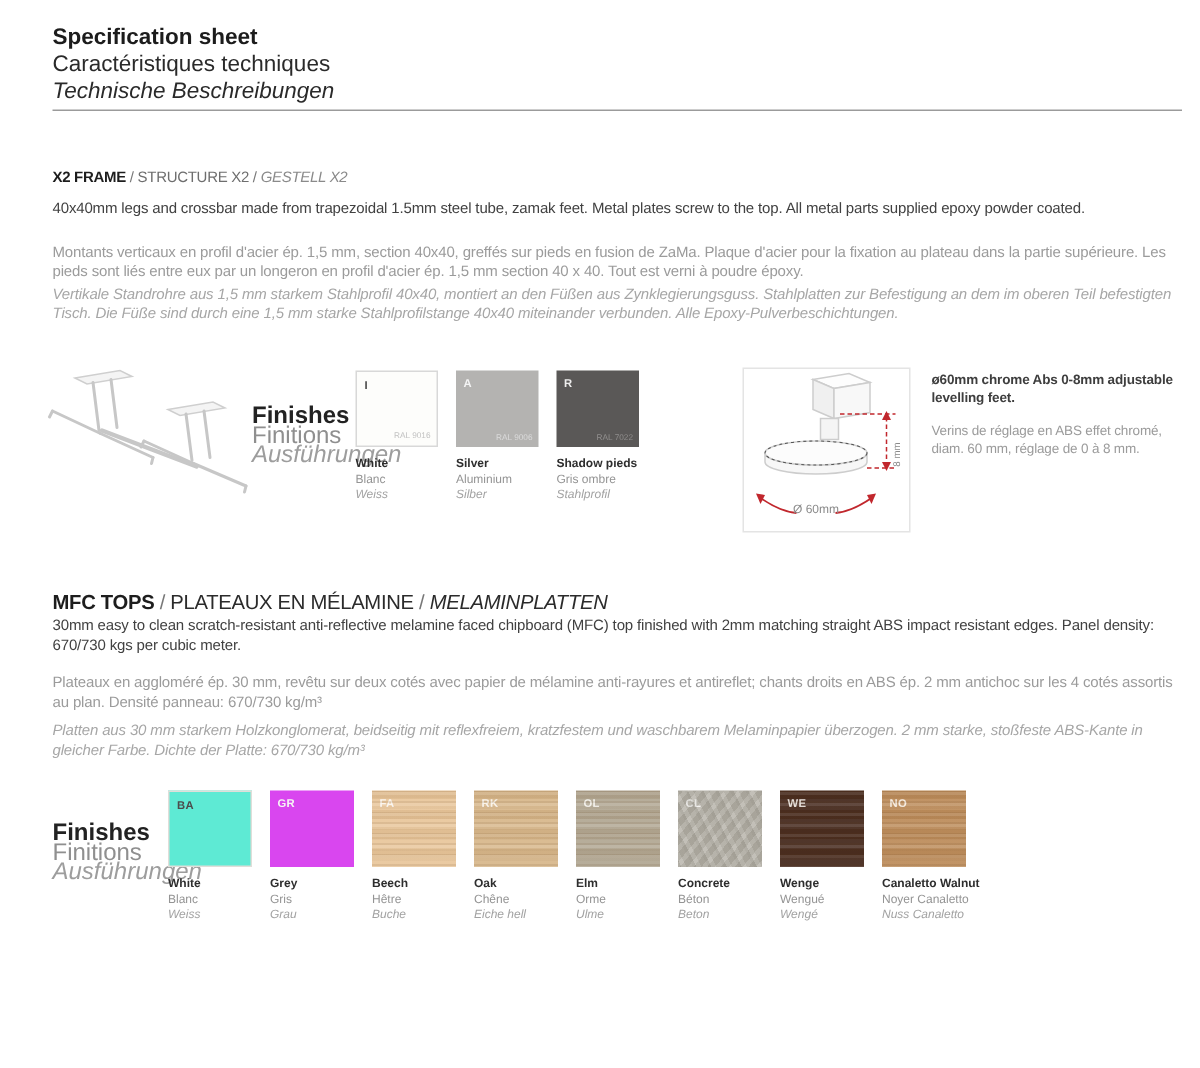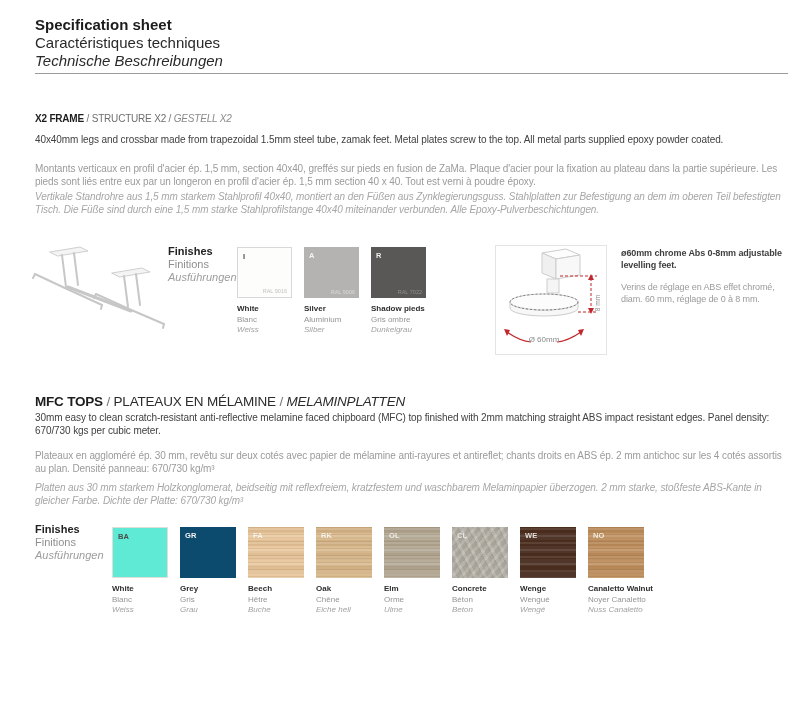--- a/index.html
+++ b/index.html
@@ -26,21 +26,21 @@
   .sec-h.mfc .fr { color:#2b2b2b; }
   .sec-h.mfc .de { color:#2b2b2b; font-style:italic; }
 
   
   .para { position:absolute; left:35px; width:754px; font-size:10px; line-height:12.5px; letter-spacing:-0.1px; }
   .para.en { font-weight:normal; color:#414141; }
   .para.fr { color:#9b9b9b; }
   .para.de { color:#a6a6a6; font-style:italic; }
 
   
-  .fin-head { position:absolute; font-size:11px; line-height:13px; }
+  .fin-head { position:absolute; font-size:16px; line-height:13px;margin-top:26px; }
   .fin-head .f1 { font-weight:bold; color:#222; }
   .fin-head .f2 { color:#8f8f8f; }
   .fin-head .f3 { color:#9d9d9d; font-style:italic; }
 
   
   .sw-row { position:absolute; display:flex; }
   .sw-item { position:relative; }
   .sw-box { position:relative; width:100%; overflow:hidden; }
   .sw-code { position:absolute; left:5px; top:4px; font-size:7.5px; font-weight:bold; letter-spacing:0.2px; }
   .sw-ral { position:absolute; right:4px; bottom:3px; font-size:5.5px; }
@@ -152,21 +152,21 @@
       </div>
     </div>
     <div class="sw-item">
       <div class="sw-box" style="background: rgb(90, 88, 87);">
         <span class="sw-code" style="color: rgb(237, 237, 237);">R</span>
         <span class="sw-ral" style="color: rgb(144, 142, 141);">RAL 7022</span>
       </div>
       <div class="sw-lbl">
         <div class="l1">Shadow pieds</div>
         <div class="l2">Gris ombre</div>
-        <div class="l3">Dunkelgrau</div>
+        <div class="l3">Stahlprofil</div>
       </div>
     </div>
   </div>
 
   <div class="foot-box">
     <svg width="110" height="108" viewBox="0 0 110 108">
 
       <polygon points="46,7 70,3 84,9 60,13" fill="#fdfdfd" stroke="#cdcdcd" stroke-width="1"></polygon>
       <polygon points="46,7 46,27 60,33 60,13" fill="#f0f0f0" stroke="#cdcdcd" stroke-width="1"></polygon>
       <polygon points="60,13 60,33 84,29 84,9" fill="#f8f8f8" stroke="#cdcdcd" stroke-width="1"></polygon>
@@ -220,21 +220,21 @@
         <span class="sw-code" style="color: rgb(76, 76, 76);">BA</span>
       </div>
       <div class="sw-lbl">
         <div class="l1">White</div>
         <div class="l2">Blanc</div>
         <div class="l3">Weiss</div>
       </div>
     </div>
 
     <div class="sw-item">
-      <div class="sw-box tex-plain" style="background: #0c4a6e;">
+      <div class="sw-box tex-plain" style="background: #d946ef;">
         <span class="sw-code" style="color: rgb(246, 246, 244);">GR</span>
       </div>
       <div class="sw-lbl">
         <div class="l1">Grey</div>
         <div class="l2">Gris</div>
         <div class="l3">Grau</div>
       </div>
     </div>
 
     <div class="sw-item">

